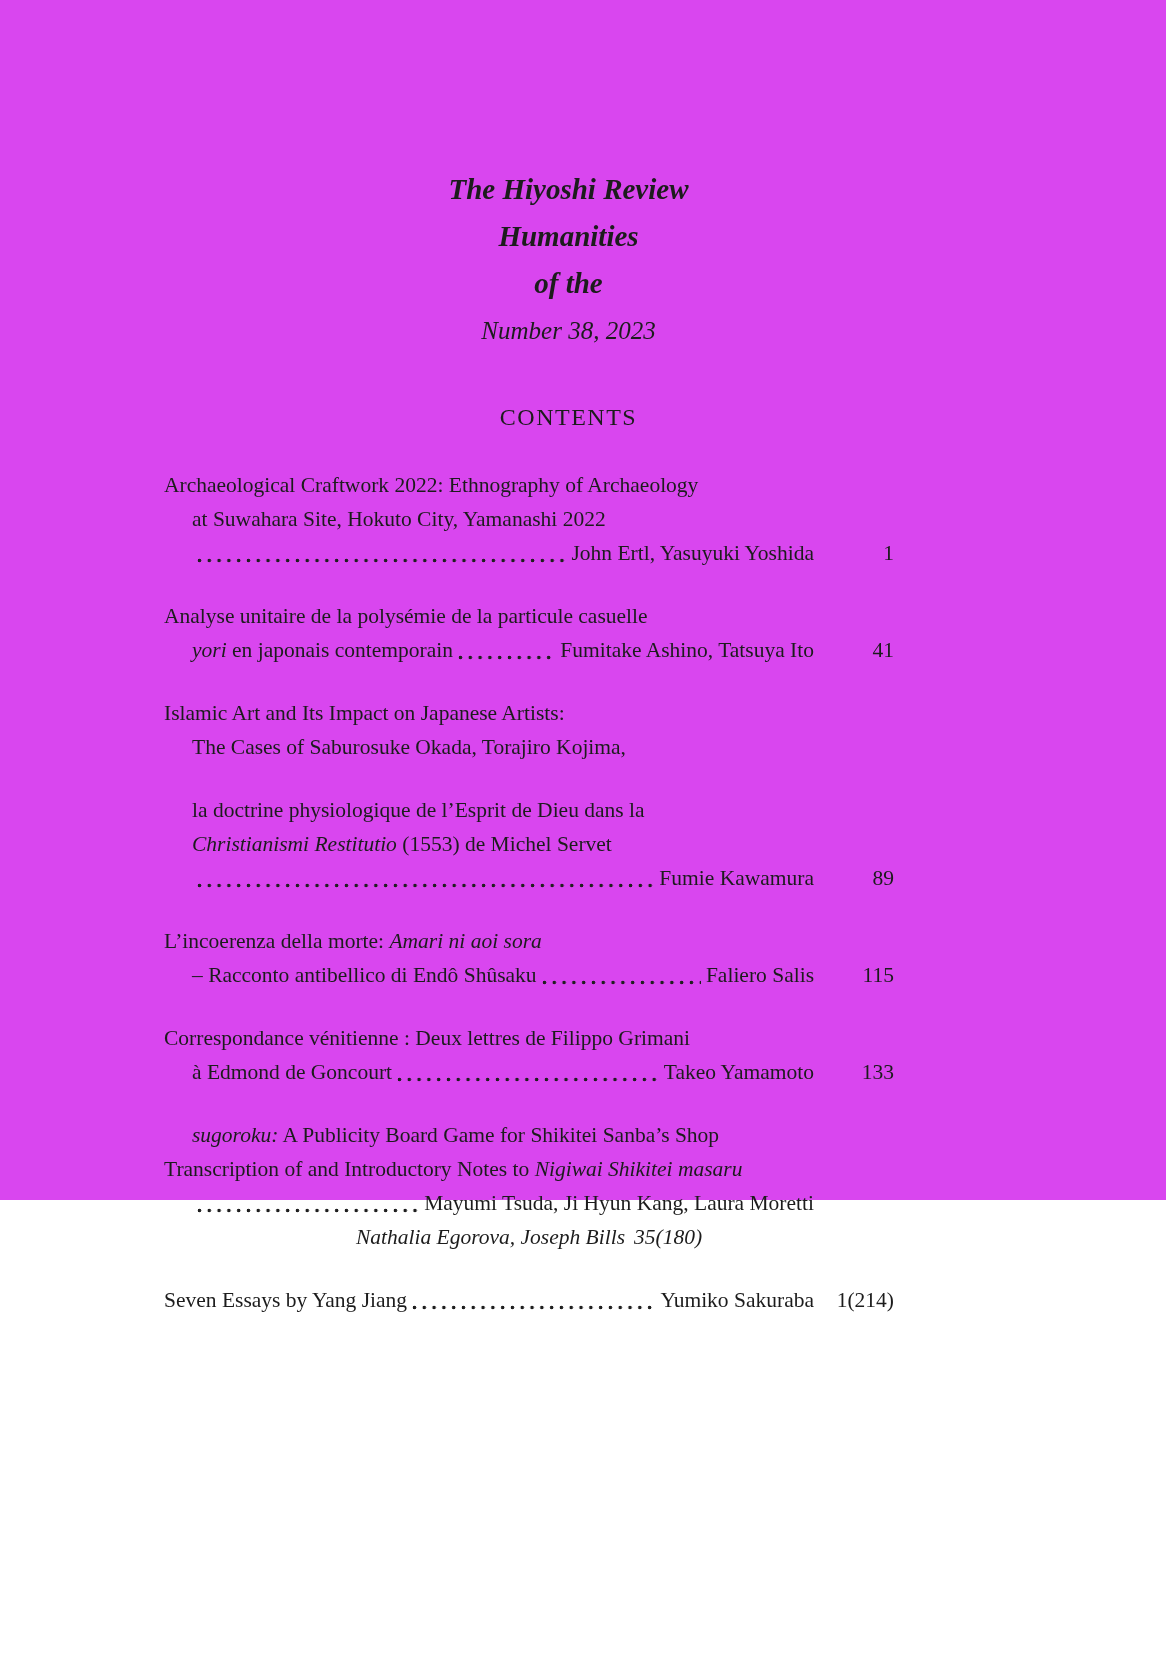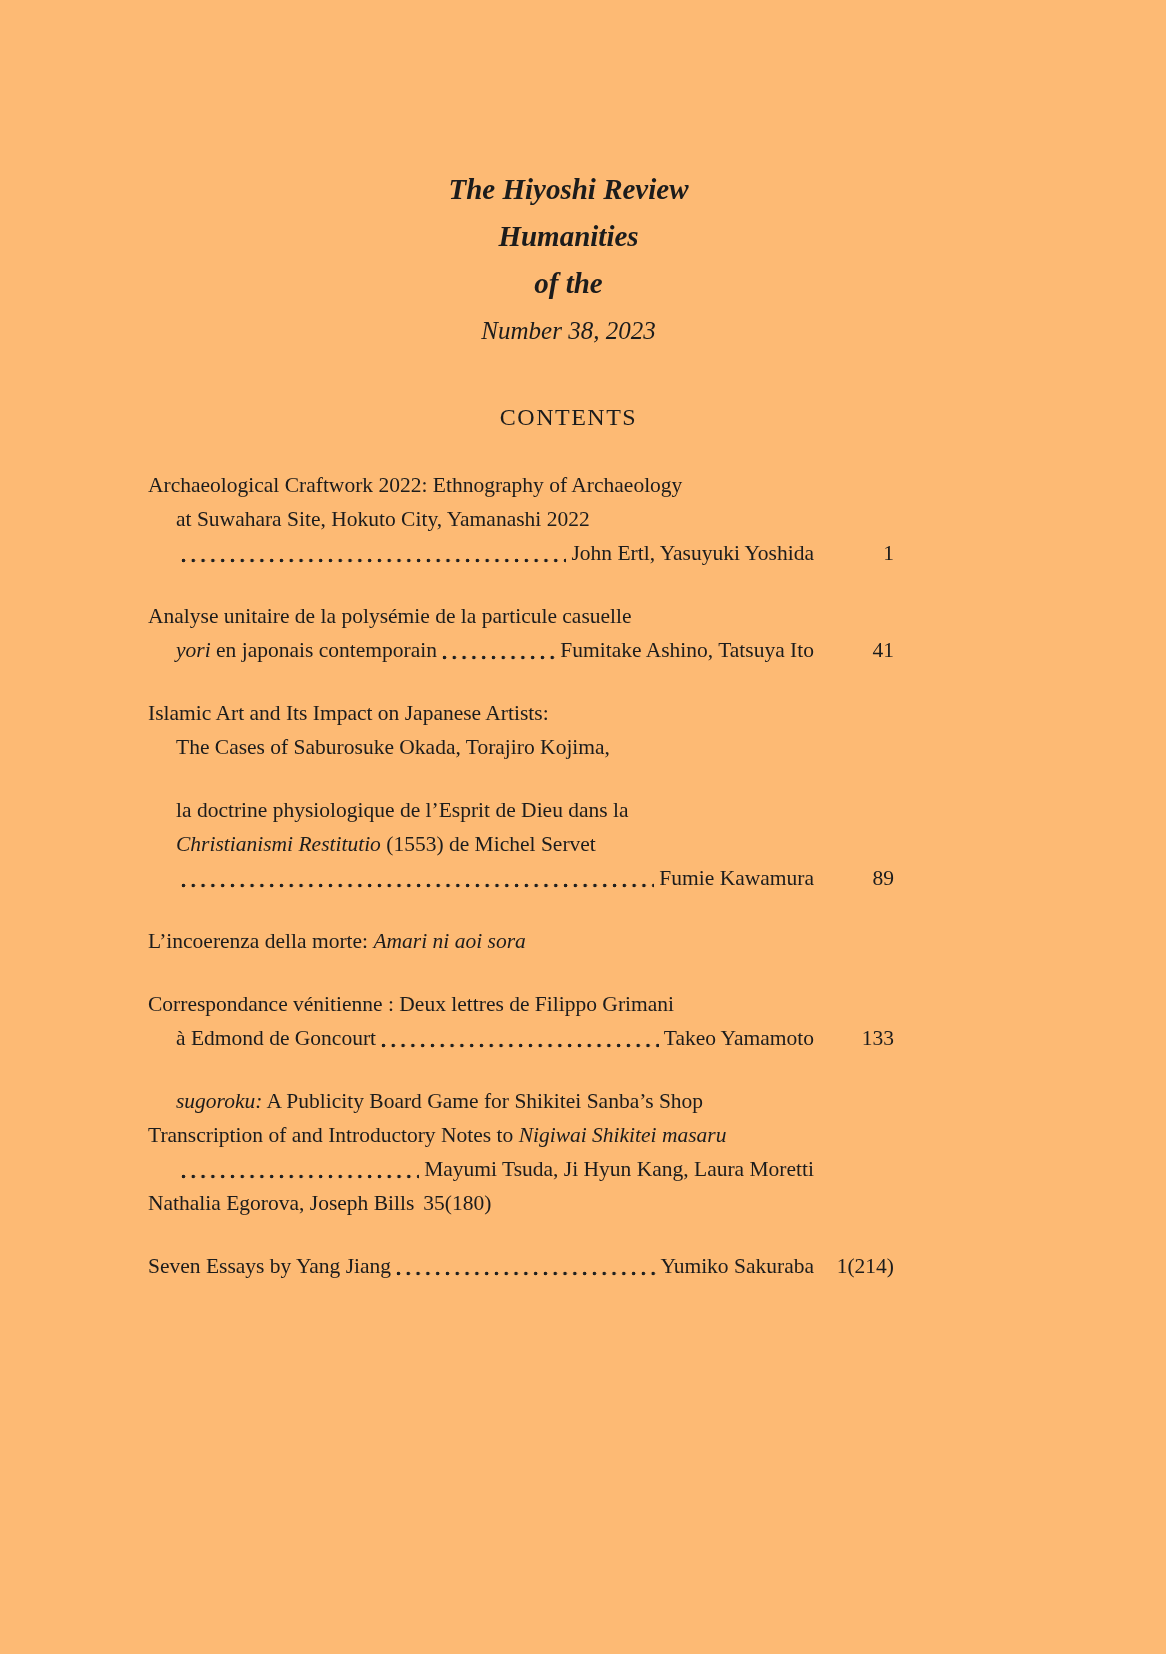--- a/index.html
+++ b/index.html
@@ -10,23 +10,23 @@
   body {
     width: 1166px;
     height: 1654px;
     overflow: hidden;
     font-family: "Liberation Serif", "DejaVu Serif", serif;
     color: #1c1c1c;
   }
   .page {
     box-sizing: border-box;
     width: 1166px;
-    height: 1654px;
+    height: 1200px;
     padding: 166px 177px 0 148px;
-    background: #fdba74;
+    background: #d946ef;
   }
   
   .masthead {
     text-align: center;
   }
   .jt {
     font-size: 29px;
     line-height: 47px;
     font-weight: bold;
     font-style: italic;
@@ -49,23 +49,24 @@
     padding-right: 95px;
     font-size: 21.5px;
   }
   .toc-entry {
     margin-bottom: 29px;
   }
   .toc-line {
     display: flex;
     line-height: 34px;
     white-space: pre-wrap;
+    margin-left: 16px;
   }
   .toc-line.indent-1 { padding-left: 28px; }
-  .toc-line.align-right { justify-content: flex-start; }
+  .toc-line.align-right { justify-content: center; font-style: italic; }
   .toc-text { flex: 0 1 auto; }
   .toc-text .it { font-style: italic; }
   .toc-leader {
     flex: 1 1 auto;
     min-width: 14px;
     align-self: flex-end;
     height: 5px;
     margin: 0 5px 7px 5px;
     background-image: radial-gradient(circle at 2.5px 2.5px, #1f1f1f 1.55px, rgba(0,0,0,0) 2.1px);
     background-size: 9.8px 5px;
@@ -108,20 +109,21 @@
         <div class="toc-line indent-0"><span class="toc-text"><span class="rm">Islamic Art and Its Impact on Japanese Artists:</span></span></div>
         <div class="toc-line indent-1"><span class="toc-text"><span class="rm">The Cases of Saburosuke Okada, Torajiro Kojima,</span></span></div>
       </div>
       <div class="toc-entry">
         <div class="toc-line indent-1"><span class="toc-text"><span class="rm">la doctrine physiologique de l’Esprit de Dieu dans la</span></span></div>
         <div class="toc-line indent-1"><span class="toc-text"><span class="it">Christianismi Restitutio</span><span class="rm"> (1553) de Michel Servet</span></span></div>
         <div class="toc-line indent-1"><span class="toc-text"></span><span class="toc-leader"></span><span class="toc-author">Fumie Kawamura</span><span class="toc-page">89</span></div>
       </div>
       <div class="toc-entry">
         <div class="toc-line indent-0"><span class="toc-text"><span class="rm">L’incoerenza della morte: </span><span class="it">Amari ni aoi sora</span></span></div>
+        <div class="toc-line indent-1"><span class="toc-text"><span class="rm">– Racconto antibellico di Endô Shûsaku</span></span><span class="toc-leader"></span><span class="toc-author">Faliero Salis</span><span class="toc-page">115</span></div>
       </div>
       <div class="toc-entry">
         <div class="toc-line indent-0"><span class="toc-text"><span class="rm">Correspondance vénitienne : Deux lettres de Filippo Grimani</span></span></div>
         <div class="toc-line indent-1"><span class="toc-text"><span class="rm">à Edmond de Goncourt</span></span><span class="toc-leader"></span><span class="toc-author">Takeo Yamamoto</span><span class="toc-page">133</span></div>
       </div>
       <div class="toc-entry">
         <div class="toc-line indent-1"><span class="toc-text"><span class="it">sugoroku:</span><span class="rm"> A Publicity Board Game for Shikitei Sanba’s Shop</span></span></div>
         <div class="toc-line indent-0"><span class="toc-text"><span class="rm">Transcription of and Introductory Notes to </span><span class="it">Nigiwai Shikitei masaru</span></span></div>
         <div class="toc-line indent-1"><span class="toc-text"></span><span class="toc-leader"></span><span class="toc-author">Mayumi Tsuda, Ji Hyun Kang, Laura Moretti</span><span class="toc-page"></span></div>
         <div class="toc-line indent-0 align-right"><span class="toc-text"></span><span class="toc-author">Nathalia Egorova, Joseph Bills</span><span class="toc-page">35(180)</span></div>

